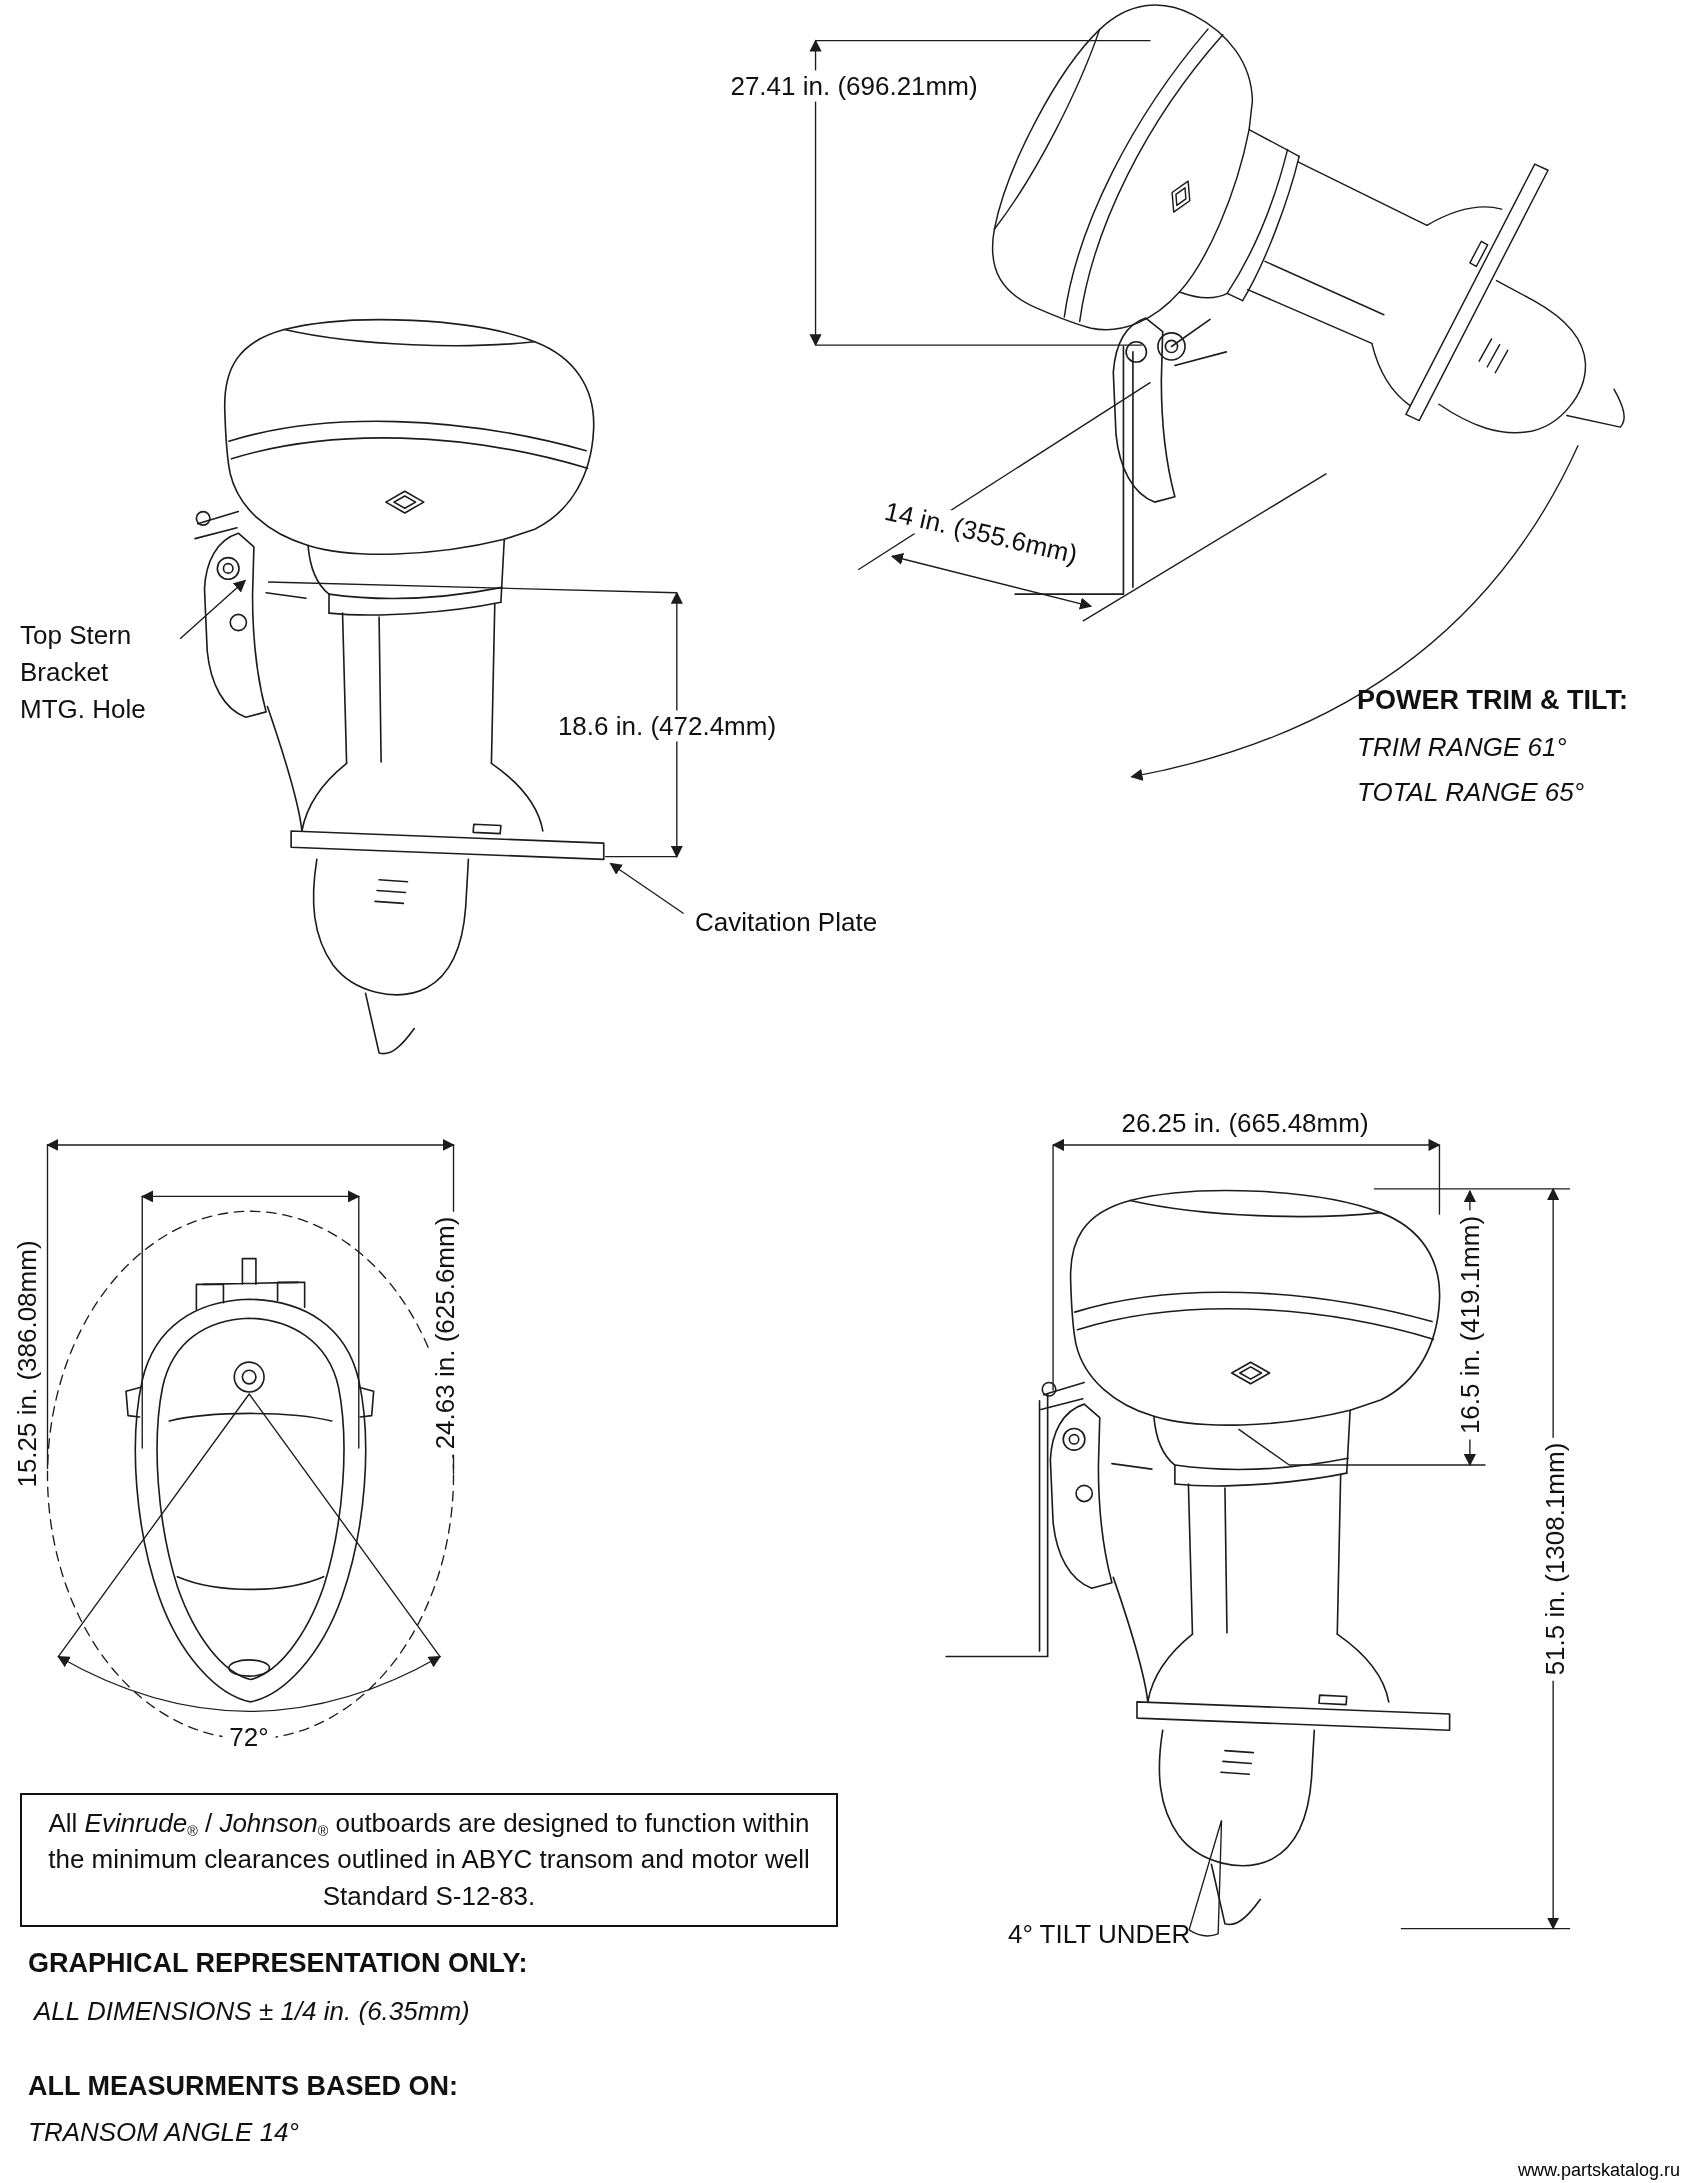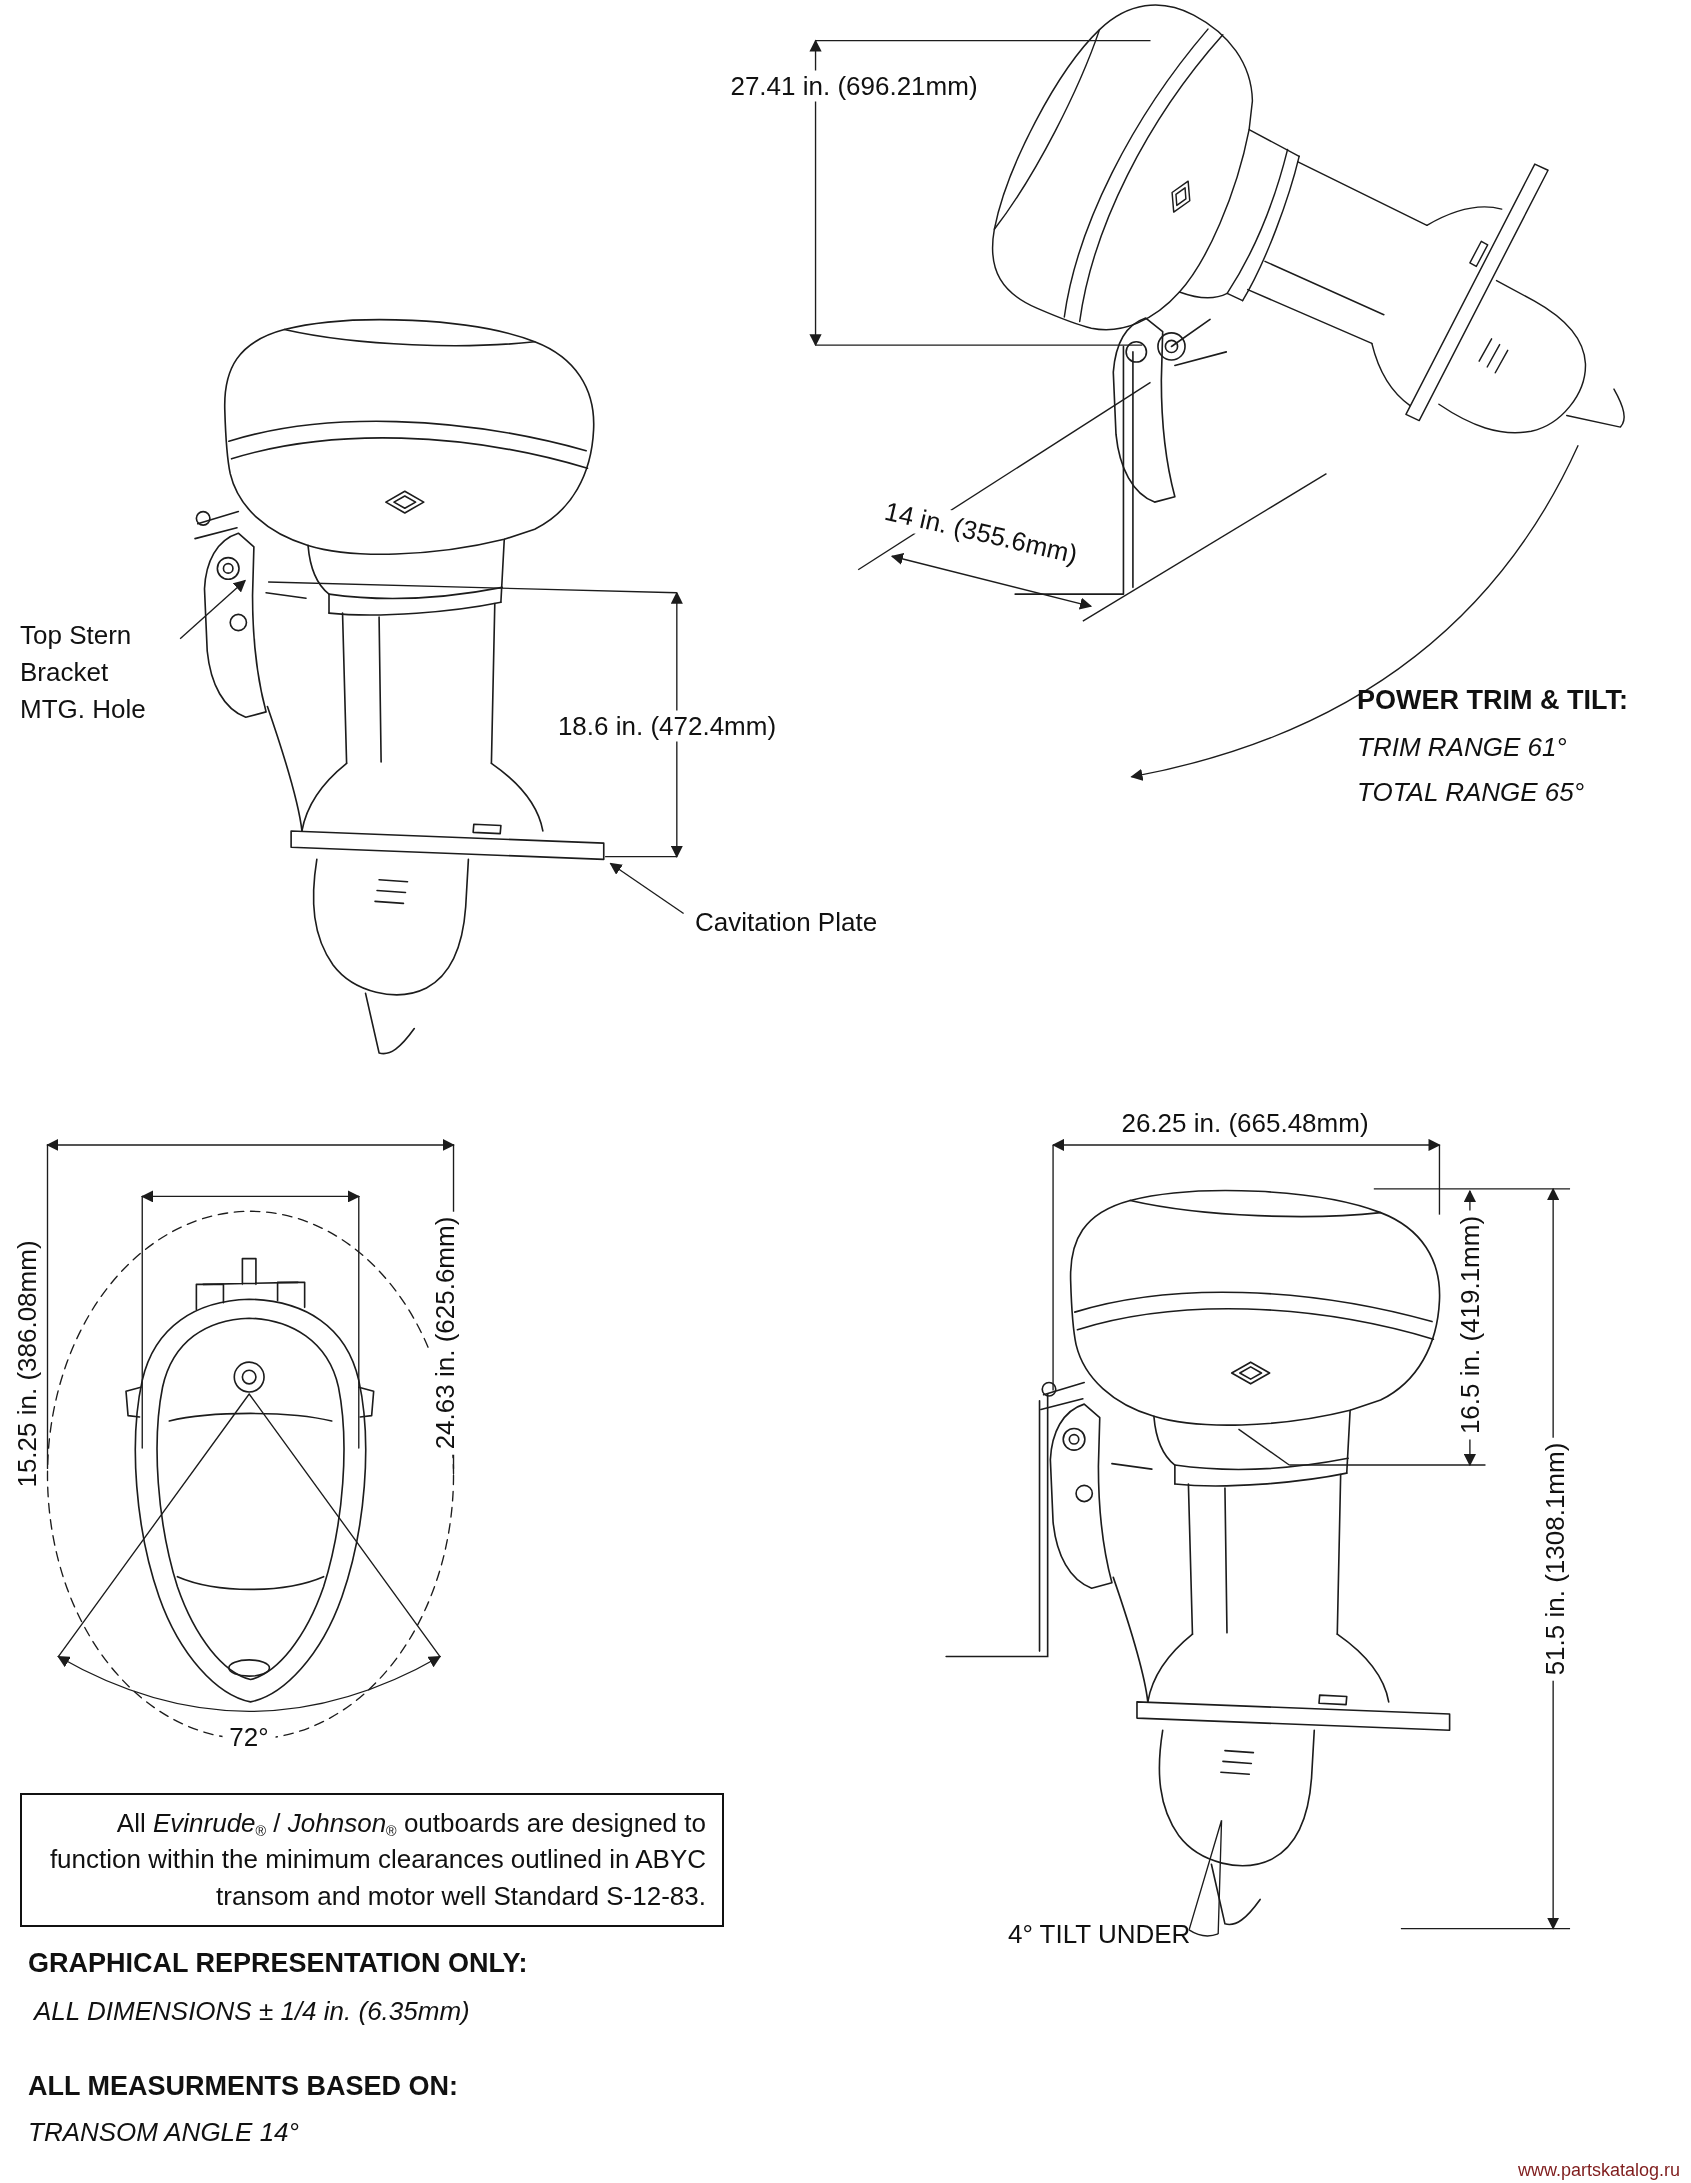--- a/index.html
+++ b/index.html
@@ -8,23 +8,23 @@
   #art{position:absolute;left:0;top:0;width:1692px;height:2183px;}
   .lbl{position:absolute;font-size:26px;white-space:nowrap;color:#111111;}
   .clabel{transform:translate(-50%,-50%);background:#ffffff;padding:0 6.8px;}
   .vlabel{transform:translate(-50%,-50%) rotate(-90deg);background:#ffffff;padding:0 5.4px;}
   .tlabel{transform:translate(-50%,-50%) rotate(13deg);background:#ffffff;padding:0 5.4px;}
   .bold{font-weight:bold;font-size:27px;}
   .ital{font-style:italic;}
   .prewrap{white-space:pre-line;line-height:1.42;}
   .brand{font-style:italic;}
   .reg{font-size:0.55em;vertical-align:-0.25em;}
-  #clearance-box{position:absolute;left:20px;top:1793px;width:704px;box-sizing:border-box;
-    border:2px solid #111111;padding:9.5px 16px;text-align:right;font-size:26px;line-height:1.42;}
-  #watermark{position:absolute;right:12px;top:2160px;font-size:18px;color:#7f1d1d;}
+  #clearance-box{position:absolute;left:20px;top:1793px;width:818px;box-sizing:border-box;
+    border:2px solid #111111;padding:9.5px 16px;text-align:center;font-size:26px;line-height:1.42;}
+  #watermark{position:absolute;right:12px;top:2160px;font-size:18px;color:#000000;}
 </style>
 </head>
 <body>
 
 <div id="page">
 
   <svg id="art" viewBox="0 0 2500 3226" xmlns="http://www.w3.org/2000/svg">
     <defs>
       <marker id="arr" viewBox="0 0 10 10" refX="9" refY="5" markerWidth="9" markerHeight="9" orient="auto-start-reverse">
         <path d="M 0 0 L 10 5 L 0 10 z" fill="#1c1c1c"></path>

